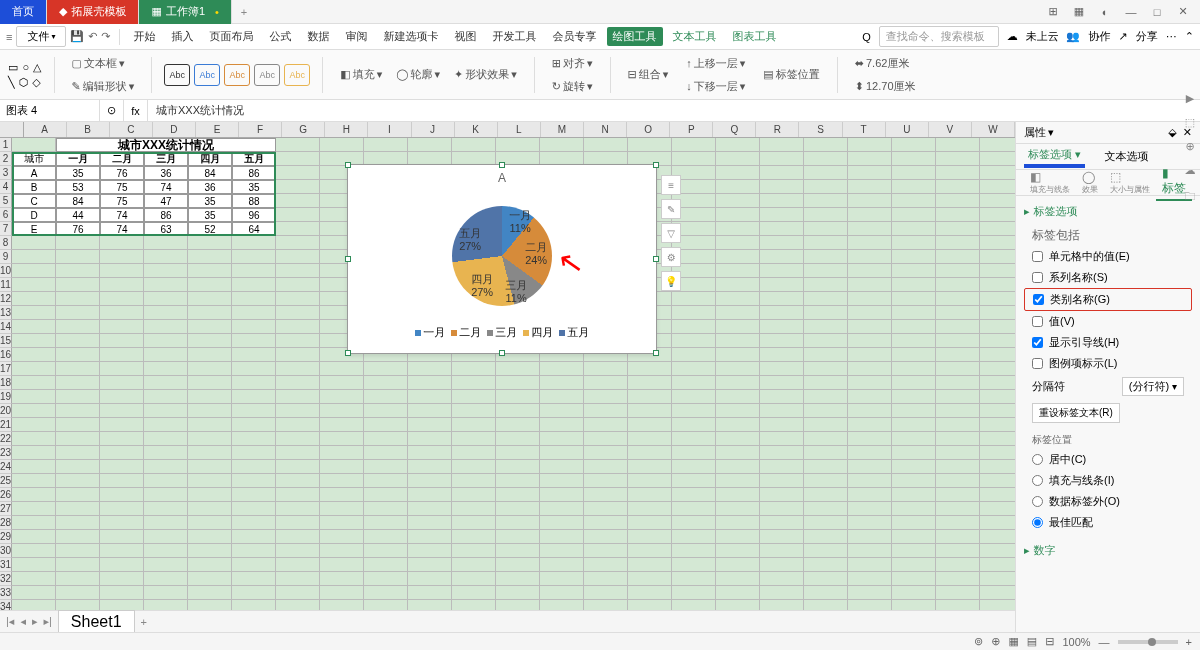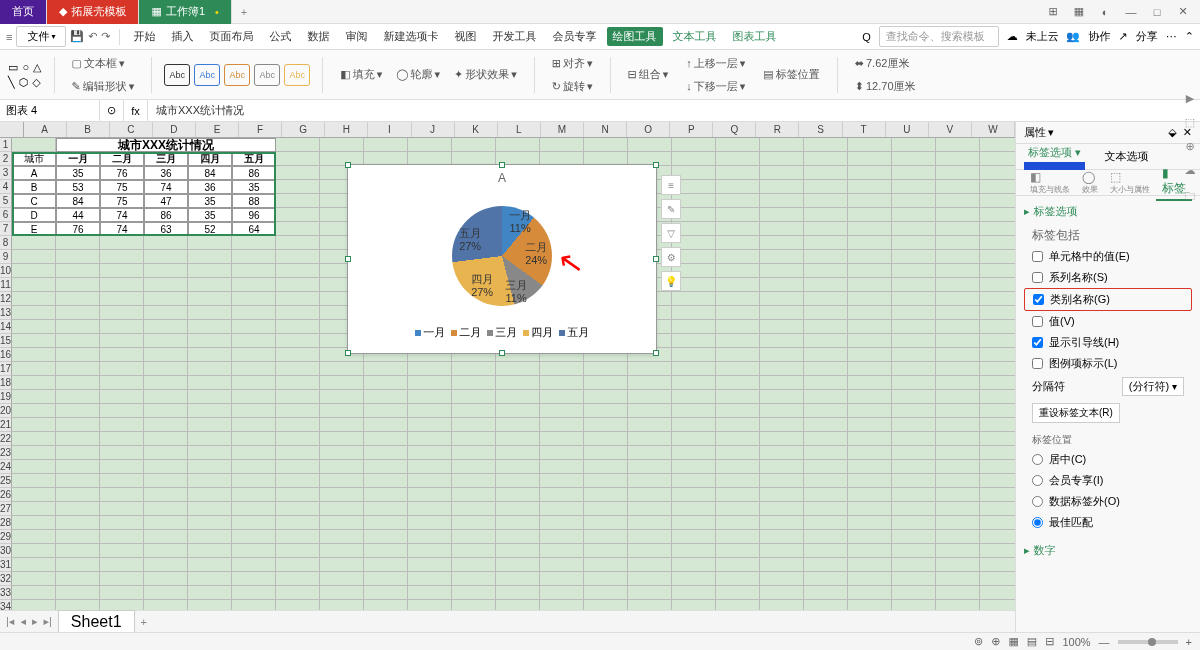--- a/index.html
+++ b/index.html
@@ -1,19 +1,19 @@
 <!DOCTYPE html>
 <html><head>
 <meta charset="utf-8">
 <style>
 *{margin:0;padding:0;box-sizing:border-box;font-family:"Microsoft YaHei",Arial,sans-serif;font-size:11px}
 body{width:1200px;height:650px;background:#fff;overflow:hidden;position:relative}
 .titlebar{height:24px;background:#f5f5f5;display:flex;align-items:center;border-bottom:1px solid #ddd}
 .tab{height:24px;padding:0 12px;display:flex;align-items:center;gap:4px;border-right:1px solid #ddd;cursor:pointer}
-.tab.home{background:#4c1d95;color:#fff}
+.tab.home{background:#1d4ed8;color:#fff}
 .tab.red{background:#d73527;color:#fff}
 .tab.green{background:#2e8b57;color:#fff;position:relative}
 .tab-add{width:24px;display:flex;align-items:center;justify-content:center;color:#888}
 .win-controls{margin-left:auto;display:flex;gap:8px;padding:0 8px}
 .win-btn{width:18px;height:18px;display:flex;align-items:center;justify-content:center;color:#666}
 .menubar{height:26px;display:flex;align-items:center;padding:0 6px;gap:4px;border-bottom:1px solid #ddd;background:#fff}
 .menu-file{padding:2px 10px;border:1px solid #ccc;border-radius:2px;display:flex;align-items:center;gap:2px}
 .menu-sep{width:1px;height:16px;background:#ddd;margin:0 4px}
 .menu-item{padding:2px 6px;color:#333}
 .menu-item.active{background:#2e8b57;color:#fff;border-radius:2px}
@@ -52,21 +52,21 @@
 .arrow{position:absolute;color:red;font-size:30px;transform:rotate(-10deg)}
 .chart-legend{display:flex;justify-content:center;gap:6px;font-size:9px;margin-top:4px}
 .leg-item{display:flex;align-items:center;gap:2px}
 .leg-sq{width:6px;height:6px}
 .chart-side{position:absolute;right:-25px;top:10px;display:flex;flex-direction:column;gap:4px}
 .chart-side-btn{width:20px;height:20px;border:1px solid #ccc;background:#fff;display:flex;align-items:center;justify-content:center;font-size:10px;color:#888}
 .props-panel{width:185px;background:#f8f8f8;border-left:1px solid #ddd;display:flex;flex-direction:column}
 .props-header{height:22px;padding:0 8px;display:flex;align-items:center;border-bottom:1px solid #ddd;font-size:11px}
 .props-tabs{height:26px;display:flex;align-items:center;border-bottom:1px solid #ddd;padding:0 8px;gap:16px}
 .props-tab{padding:2px 4px;font-size:11px}
-.props-tab.active{border-bottom:8px solid #1d4ed8;color:#2e8b57}
+.props-tab.active{border-bottom:4px solid #1d4ed8;color:#2e8b57}
 .props-icons{height:26px;display:flex;align-items:center;justify-content:space-around;border-bottom:1px solid #ddd;padding:0 8px}
 .props-icon{font-size:12px;color:#888;padding:2px 6px}
 .props-icon.active{color:#2e8b57;border-bottom:2px solid #2e8b57}
 .props-section{padding:8px}
 .section-title{color:#2e8b57;font-size:11px;margin-bottom:6px;display:flex;align-items:center;gap:4px}
 .check-row{display:flex;align-items:center;gap:6px;padding:3px 8px;font-size:10px}
 .check-row input{width:11px;height:11px}
 .radio-row{display:flex;align-items:center;gap:6px;padding:3px 8px;font-size:10px}
 .radio-row input{width:11px;height:11px}
 .red-box{border:1.5px solid #d73527;border-radius:2px}
@@ -1280,21 +1280,21 @@
       </div>
       <span class="reset-btn">重设标签文本(R)</span>
       <div style="font-size:10px;color:#666;padding:6px 8px 2px">标签位置</div>
       <div id="radios">
           <div class="radio-row">
             <input type="radio" name="pos" style="">
             <span>居中(C)</span>
           </div>
           <div class="radio-row">
             <input type="radio" name="pos" style="">
-            <span>会员专享(I)</span>
+            <span>填充与线条(I)</span>
           </div>
           <div class="radio-row">
             <input type="radio" name="pos" style="">
             <span>数据标签外(O)</span>
           </div>
           <div class="radio-row">
             <input type="radio" name="pos" checked="" style="">
             <span>最佳匹配</span>
           </div>
         </div>

